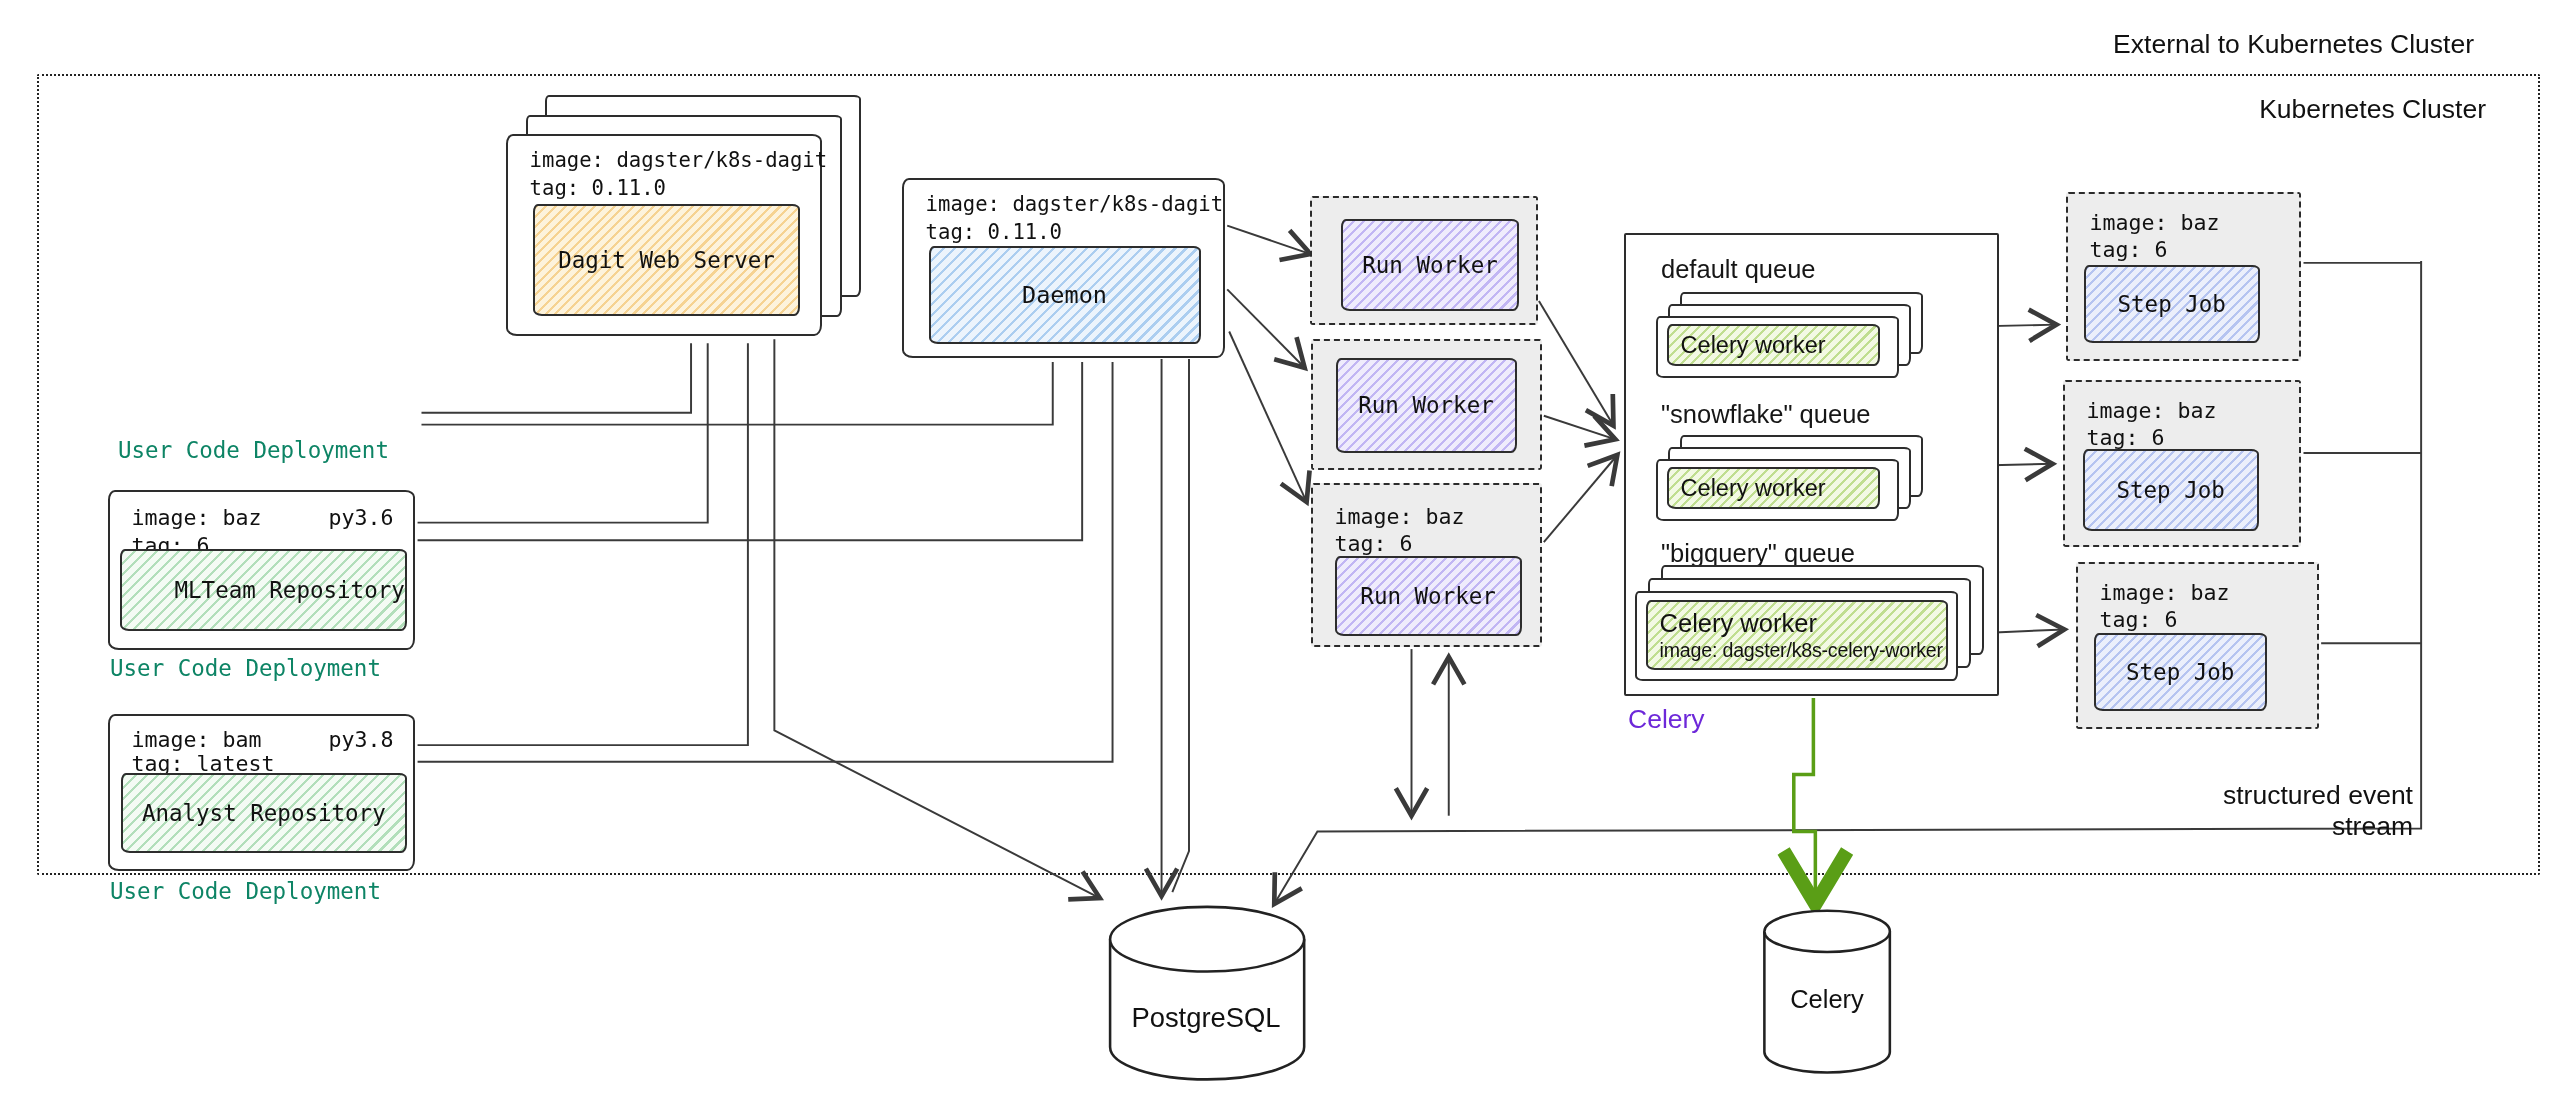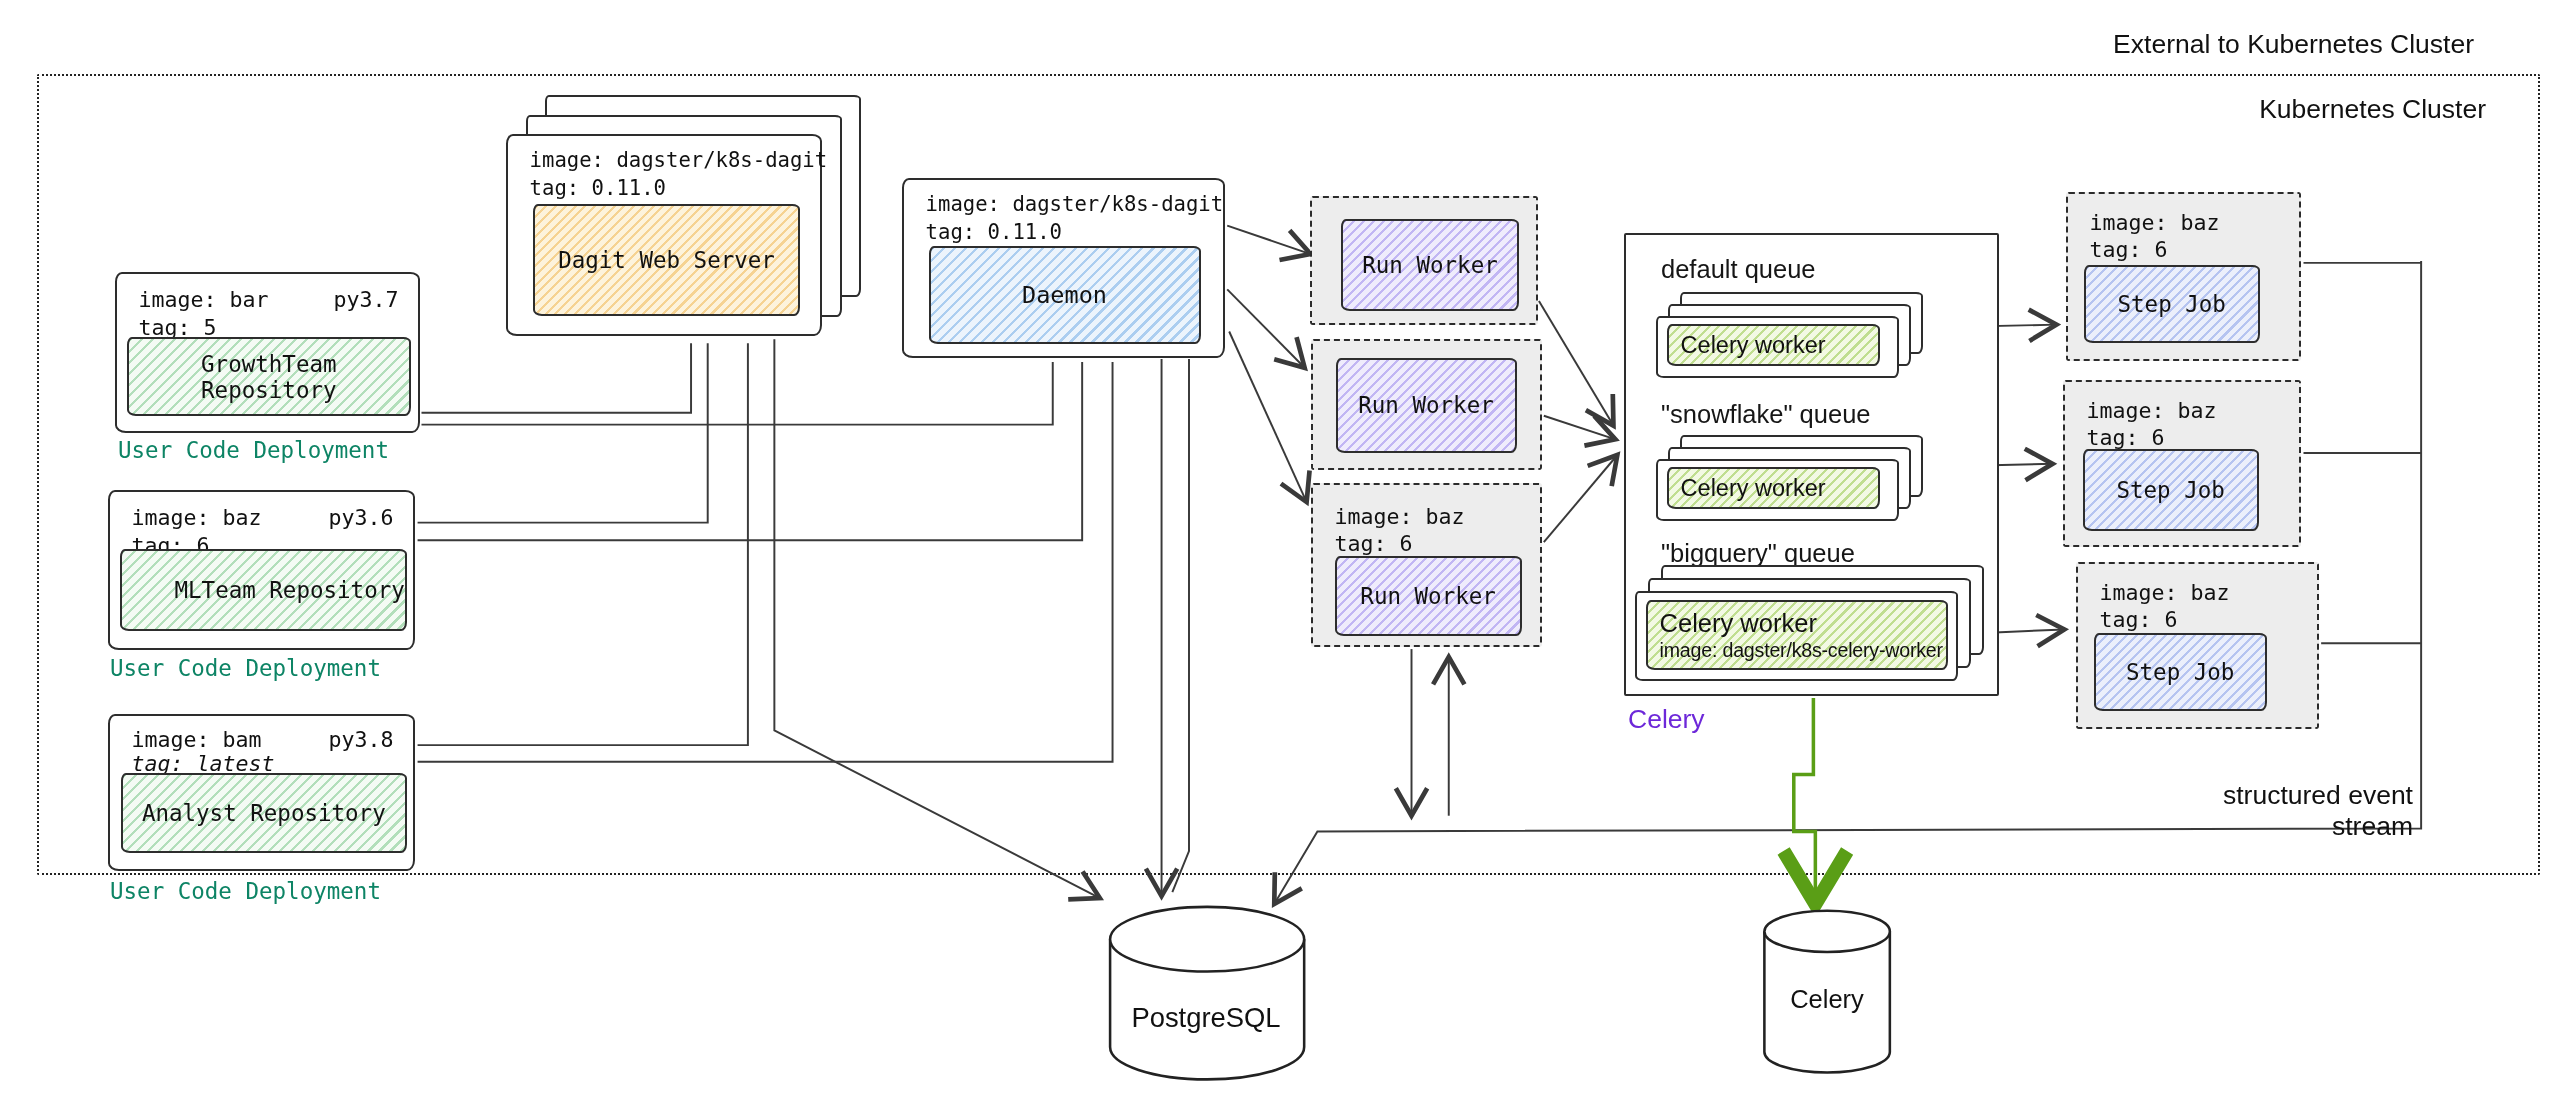--- a/index.html
+++ b/index.html
@@ -86,44 +86,36 @@
     <path d="M1850,712 V790 H1830 V848 H1852 V922" stroke="#5a9e16" stroke-width="3.6" fill="none" marker-end="url(#ahg)"></path>
 
     <g stroke="#222" stroke-width="2.6" fill="#fff">
       <path d="M1132.5,958 V1068 A99,33 0 0 0 1330.5,1068 V958"></path>
       <ellipse cx="1231.5" cy="958" rx="99" ry="33"></ellipse>
       <path d="M1800,950 V1073 A64,21 0 0 0 1928,1073 V950"></path>
       <ellipse cx="1864" cy="950" rx="64" ry="21"></ellipse>
     </g>
   </svg>
 
-  <div class="box mono" style="left:115px;top:272px;width:305px;height:161px;">
-    <span class="imgline mono" style="top:11.8px;">image: bar</span>
-    <span class="pyline mono" style="top:11.8px;">py3.7</span>
-    <span class="imgline mono" style="top:40px;">tag: 5</span>
-    <div class="hatch green mono" style="left:9.8px;top:63px;width:284px;height:79px;font-size:22.5px;">
-      <span>GrowthTeam Repository</span>
-    </div>
-  </div>
   <div class="ucd-caption" style="left:118px;top:437px;">User Code Deployment</div>
 
   <div class="box mono" style="left:108px;top:490px;width:307px;height:160px;">
     <span class="imgline mono" style="top:11.8px;">image: baz</span>
     <span class="pyline mono" style="top:11.8px;">py3.6</span>
     <span class="imgline mono" style="top:40px;">tag: 6</span>
     <div class="hatch green mono" style="left:9.8px;top:57px;width:287px;height:82px;font-size:22.5px;justify-content:flex-end;">
       <span>MLTeam Repository</span>
     </div>
   </div>
   <div class="ucd-caption" style="left:110px;top:655px;">User Code Deployment</div>
 
   <div class="box mono" style="left:108px;top:714px;width:307px;height:157px;">
     <span class="imgline mono" style="top:9.8px;">image: bam</span>
     <span class="pyline mono" style="top:9.8px;">py3.8</span>
-    <span class="imgline mono" style="top:34px;font-style:italic;">tag: latest</span>
+    <span class="imgline mono" style="top:34px;">tag: latest</span>
     <div class="hatch green mono" style="left:10.8px;top:57px;width:286px;height:80px;font-size:22.5px;">
       <span>Analyst Repository</span>
     </div>
   </div>
   <div class="ucd-caption" style="left:110px;top:878px;">User Code Deployment</div>
 
   <div class="abs" style="left:506px;top:95px;width:357px;height:243px;">
     <div class="stackbox" style="left:39px;top:0;width:316px;height:202px;"></div>
     <div class="stackbox" style="left:19.6px;top:19.6px;width:316px;height:202px;"></div>
     <div class="box" style="left:0;top:39px;width:316px;height:202px;">

